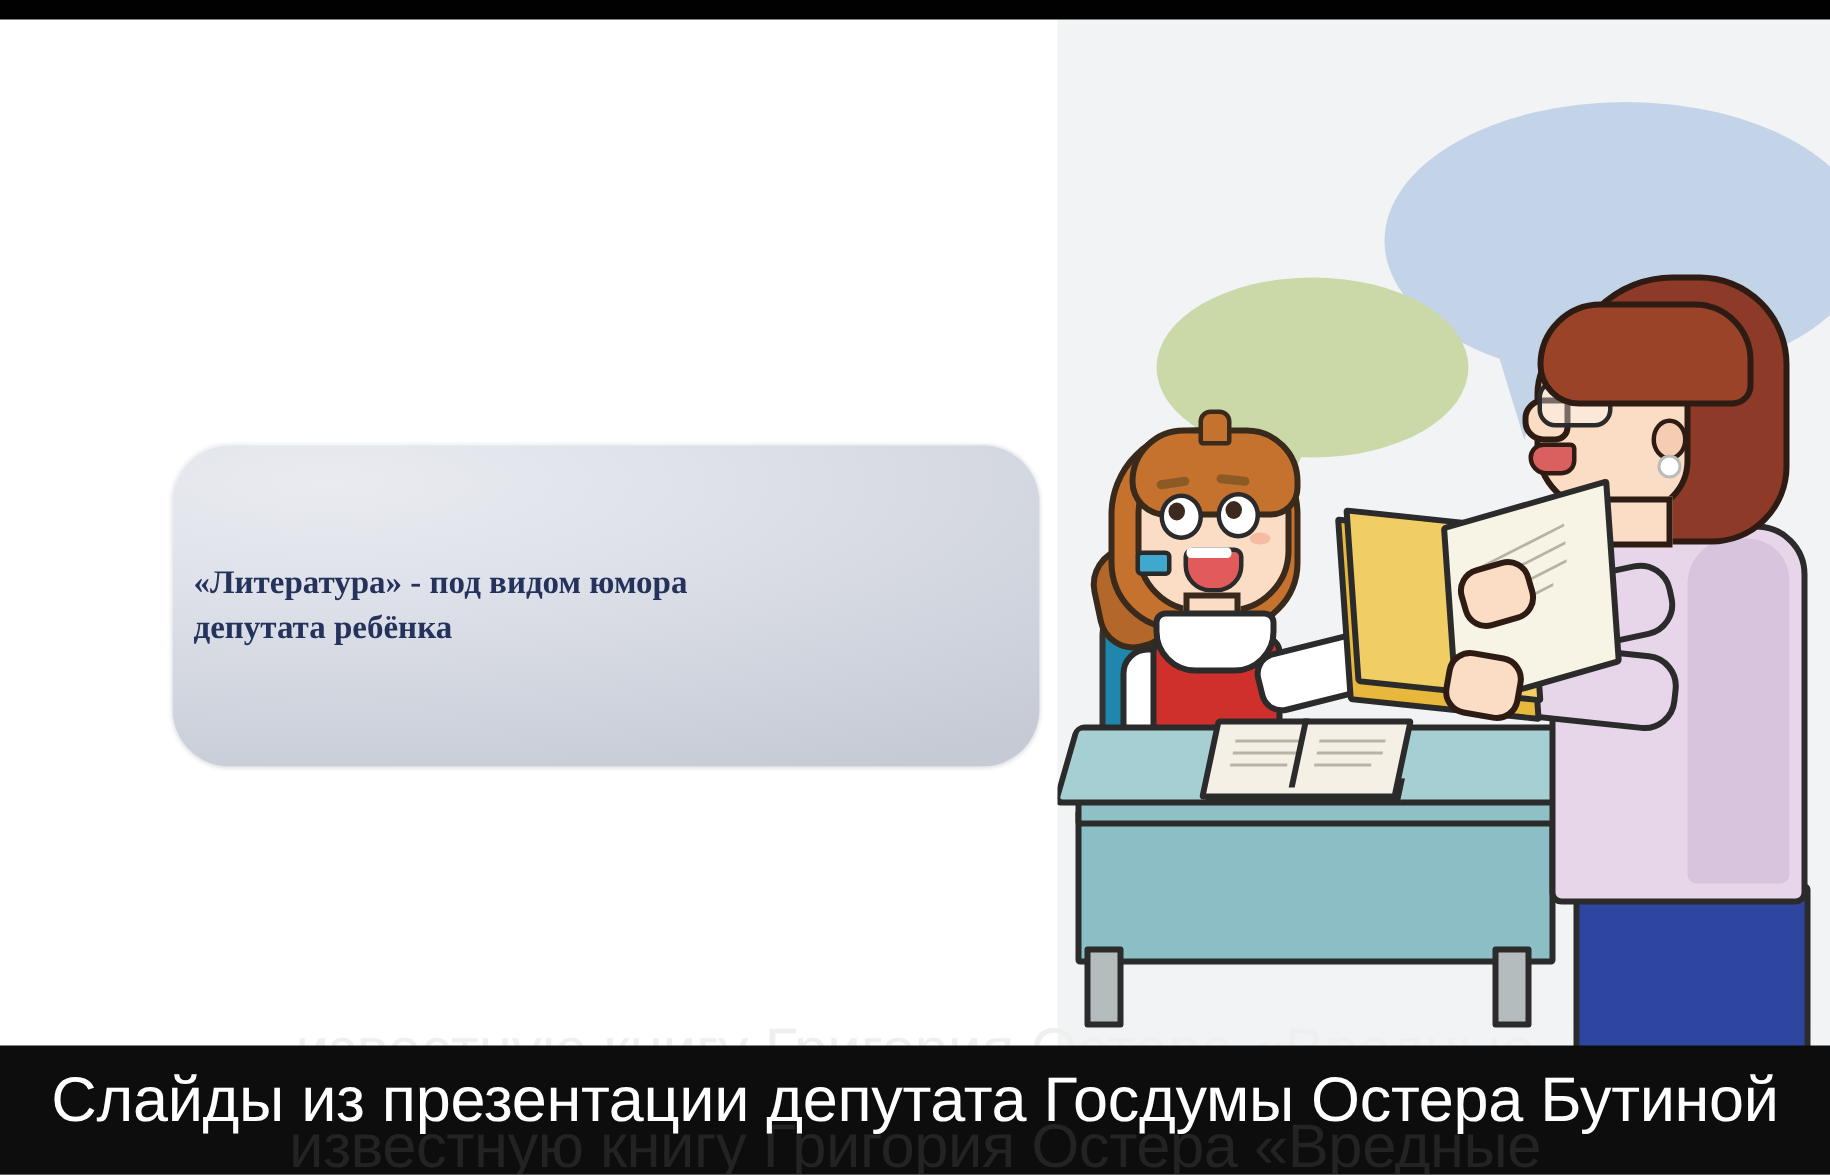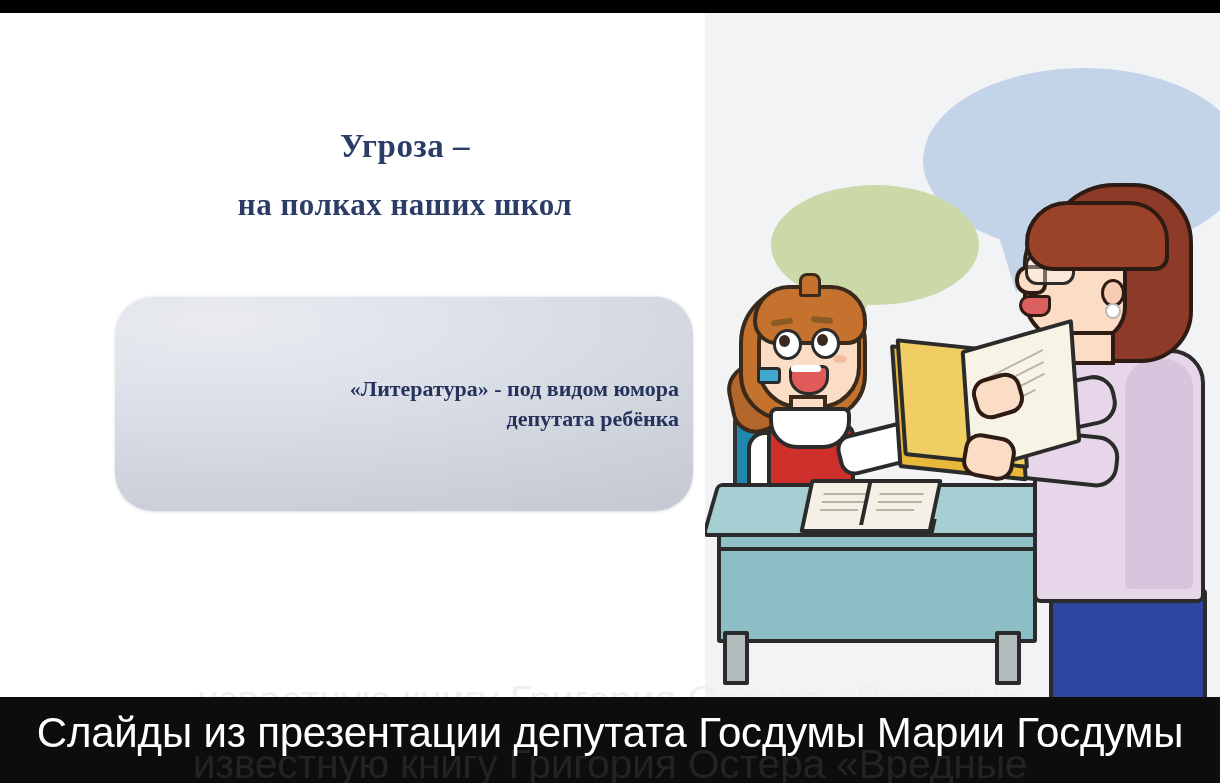--- a/index.html
+++ b/index.html
@@ -51,21 +51,21 @@
   .callout{
     position:absolute;left:115px;top:283px;width:578px;height:215px;
     border-radius:38px;
     background:
       radial-gradient(130% 100% at 18% 12%, #e9ebf0 0%, #dfe2ea 32%, #d2d6df 66%, #c6cad4 100%);
     box-shadow:0 1px 3px rgba(90,95,110,.22), inset 0 1px 0 rgba(255,255,255,.55);
   }
   .callout-text{
     position:absolute;left:0;right:0;top:50%;
     transform:translateY(-50%);
-    text-align:right;
+    text-align:left;
     font-family:"Liberation Serif", serif;
     font-weight:bold;
     font-size:22px;
     line-height:1.38;
     color:#24325c;
     padding:0 14px;
   }
   .callout-text .l2{white-space:nowrap;}
 
   
@@ -315,24 +315,20 @@
 </style>
 </head>
 <body>
 
 <div id="stage">
 
   <div class="top-bar"></div>
 
   <div class="slide">
 
-    <div class="title-block">
-      <div class="title-line1">Угроза –</div>
-      <div class="title-line2">на полках наших школ</div>
-    </div>
 
     <div class="callout">
       <div class="callout-text">
         <div>«Литература» - под видом юмора</div>
         <div>депутата ребёнка</div>
       </div>
     </div>
 
     <div class="illus-panel">
       <div class="ill">
@@ -418,16 +414,16 @@
 
       </div>
 
     </div>
   </div>
 
   <div class="ghost-above">известную книгу Григория Остера «Вредные</div>
 
   <div class="caption-bar">
     <div class="ghost-text">известную книгу Григория Остера «Вредные</div>
-    <div class="caption-text">Слайды из презентации депутата Госдумы Марии Госдумы</div>
+    <div class="caption-text">Слайды из презентации депутата Госдумы Остера Бутиной</div>
   </div>
 
 </div>
 
 </body></html>

